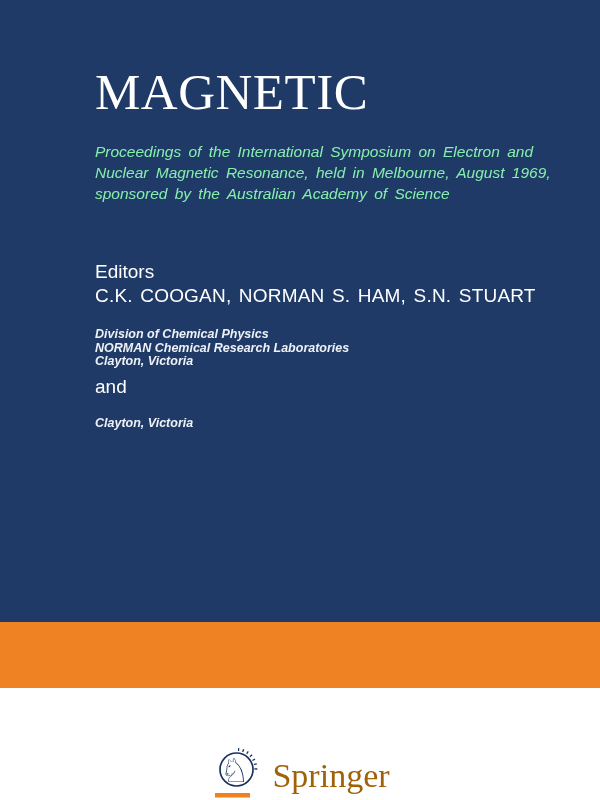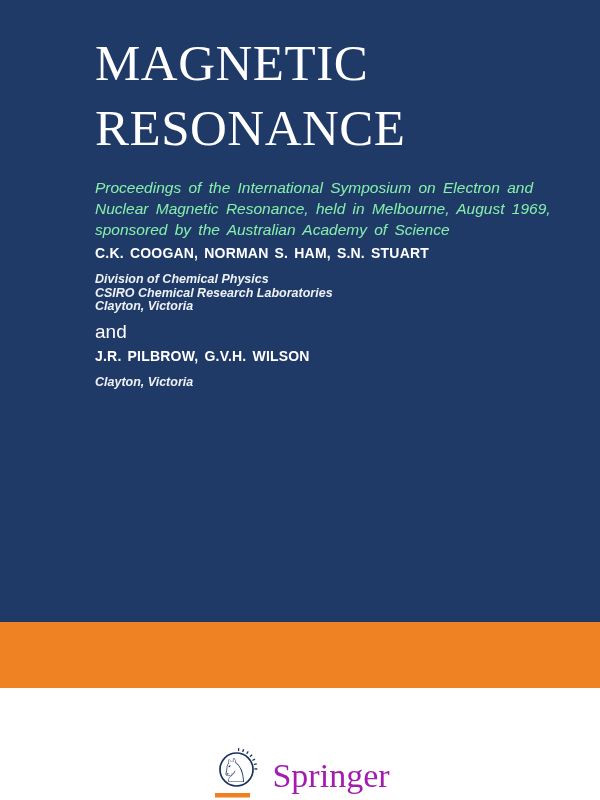--- a/index.html
+++ b/index.html
@@ -20,21 +20,21 @@
     position: absolute;
     top: 0; left: 0;
     width: 600px;
     height: 622px;
     background: #1f3a67;
     color: #ffffff;
     padding: 0 48px 0 95px;
   }
 
   .book-title {
-    padding-top: 31px;
+    padding-top: 60px;
     font-family: "Liberation Serif", serif;
     font-weight: 400;
     font-size: 51px;
     line-height: 65px;
     letter-spacing: 0.5px;
     color: #ffffff;
   }
 
   .book-subtitle {
     margin-top: 16px;
@@ -45,28 +45,27 @@
     word-spacing: 3px;
     color: #86efac;
   }
 
   .editors-label {
     margin-top: 56px;
     font-size: 19px;
     line-height: 23px;
   }
   .editor-names {
-    font-size: 14px;
+    font-size: 19px;
     line-height: 26px;
     word-spacing: 2px;
     letter-spacing: 0.2px;
-    font-weight: bold;
   }
   .editor-affiliation {
-    margin-top: 7px;
+    margin-top: 19px;
     font-style: italic;
     font-weight: 600;
     font-size: 12.5px;
     line-height: 13.5px;
     color: #eef1f6;
   }
   .connector {
     margin-top: 6px;
     font-size: 19px;
     line-height: 23px;
@@ -95,57 +94,56 @@
   }
   .publisher-lockup {
     display: flex;
     align-items: flex-end;
     gap: 12px;
   }
   .springer-wordmark {
     font-family: "Liberation Serif", serif;
     font-size: 34px;
     line-height: 40px;
-    color: #a21caf;
+    color: #a16207;
     padding-bottom: 2px;
   }
 </style>
 </head>
 <body>
 
 <div class="cover">
 
   <div class="panel-navy">
 
     <div class="book-title">
       <div>MAGNETIC</div>
-      <div>RESONANCE</div>
     </div>
 
     <div class="book-subtitle">
       <div>Proceedings of the International Symposium on Electron and</div>
       <div>Nuclear Magnetic Resonance, held in Melbourne, August 1969,</div>
       <div>sponsored by the Australian Academy of Science</div>
     </div>
 
     <div>
+      <div class="editors-label">Editors</div>
 
       <div>
         <div class="editor-names">C.K. COOGAN, NORMAN S. HAM, S.N. STUART</div>
         <div class="editor-affiliation">
           <div>Division of Chemical Physics</div>
-          <div>CSIRO Chemical Research Laboratories</div>
+          <div>NORMAN Chemical Research Laboratories</div>
           <div>Clayton, Victoria</div>
         </div>
       </div>
 
       <div class="connector">and</div>
 
       <div>
-        <div class="editor-names">J.R. PILBROW, G.V.H. WILSON</div>
         <div class="editor-affiliation">
           <div>Clayton, Victoria</div>
         </div>
       </div>
     </div>
 
   </div>
 
   <div class="stripe-orange"></div>
 

